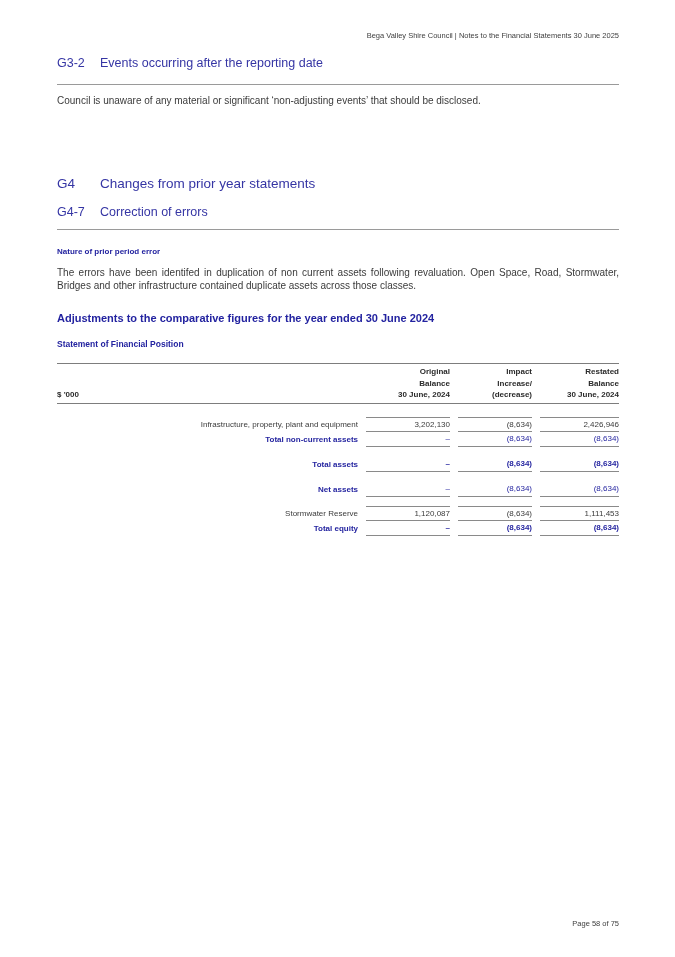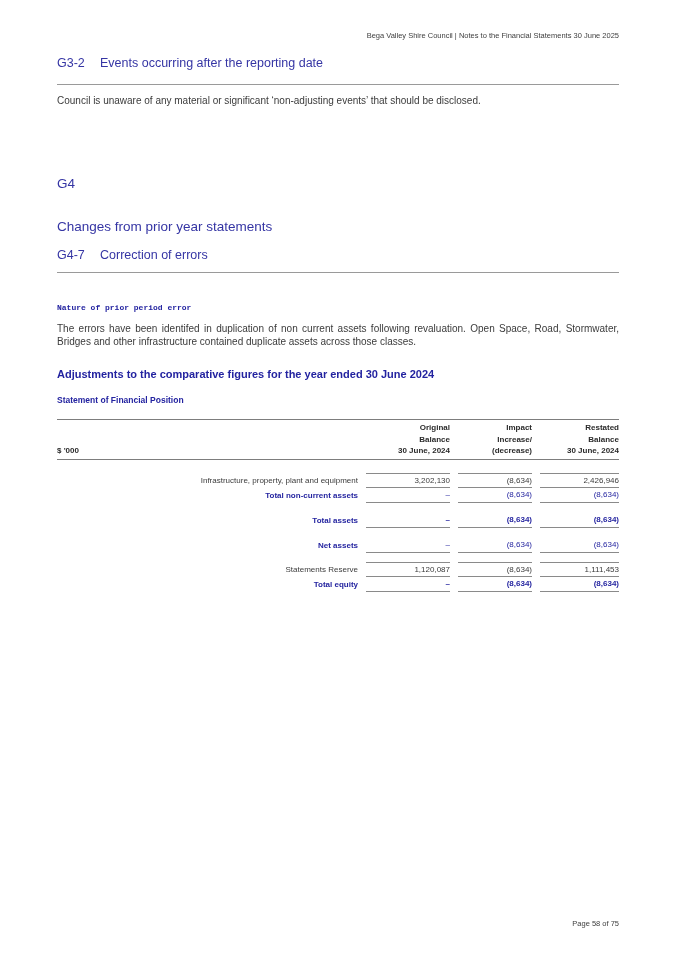--- a/index.html
+++ b/index.html
@@ -3,31 +3,31 @@
 <meta charset="utf-8">
 <style>
   html,body{margin:0;padding:0;background:#ffffff;}
   .page{position:relative;width:675px;height:957px;background:#ffffff;overflow:hidden;
         font-family:"Liberation Sans", sans-serif;color:#3b3b3b;}
   .running-header{position:absolute;top:31px;left:57px;width:562px;text-align:right;
         font-size:7.5px;color:#3e3e3e;}
   .content{position:absolute;left:57px;top:55px;width:562px;}
   .sec-heading{display:flex;color:#3535a4;font-weight:normal;}
   .sec-heading .sec-num{flex:0 0 43px;}
-  .h-xl{font-size:13.5px;line-height:18px;margin-top:68px;flex-direction:column;}
+  .h-xl{font-size:13.5px;line-height:18px;margin-top:68px;}
   .h-lg{font-size:12.5px;line-height:16px;}
   .h-first{margin-top:0;}
   .h-sub{margin-top:11px;}
   .rule{border:none;border-top:1px solid #9a9a9a;height:0;}
   .rule1{margin-top:13px;}
   .rule2{margin-top:9px;}
   p.body{margin:9px 0 0 0;font-size:10px;line-height:13px;color:#3b3b3b;}
   p.just{text-align:justify;}
   .subhead{color:#2323a0;font-weight:bold;}
-  .subhead.sm{margin-top:29px;font-size:8px;line-height:11px;font-family:Liberation Mono, monospace;}
+  .subhead.sm{margin-top:16px;font-size:8px;line-height:11px;}
   .subhead.md1{margin-top:20px;font-size:11px;line-height:12px;}
   .subhead.md2{margin-top:14px;font-size:8.5px;line-height:12px;}
   .fintable{margin-top:13px;font-size:8px;}
   .tgrid{display:grid;grid-template-columns:1fr 84px 74px 79px;column-gap:8px;}
   .thead{border-top:1px solid #7d7d7d;border-bottom:1px solid #7d7d7d;
          padding:2px 0 2px 0;font-weight:bold;color:#2b2b2b;}
   .hcol{text-align:right;line-height:11.5px;}
   .hunit{align-self:end;text-align:left;line-height:11.5px;}
   .tbody{margin-top:13px;}
   .trow{height:15px;align-items:center;}
@@ -128,21 +128,21 @@
         <div class="tgrid trow">
           <div class="lbl lbl-total">Net assets</div>
           <div class="num v-blue bb">–</div>
           <div class="num v-blue bb">(8,634)</div>
           <div class="num v-blue bb">(8,634)</div>
         </div>
 
         <div class="tspace-sm"></div>
 
         <div class="tgrid trow">
-          <div class="lbl lbl-normal">Statements Reserve</div>
+          <div class="lbl lbl-normal">Stormwater Reserve</div>
           <div class="num v-black bt bb">1,120,087</div>
           <div class="num v-black bt bb">(8,634)</div>
           <div class="num v-black bt bb">1,111,453</div>
         </div>
 
         <div class="tgrid trow">
           <div class="lbl lbl-total">Total equity</div>
           <div class="num v-blue-b bb">–</div>
           <div class="num v-blue-b bb">(8,634)</div>
           <div class="num v-blue-b bb">(8,634)</div>

